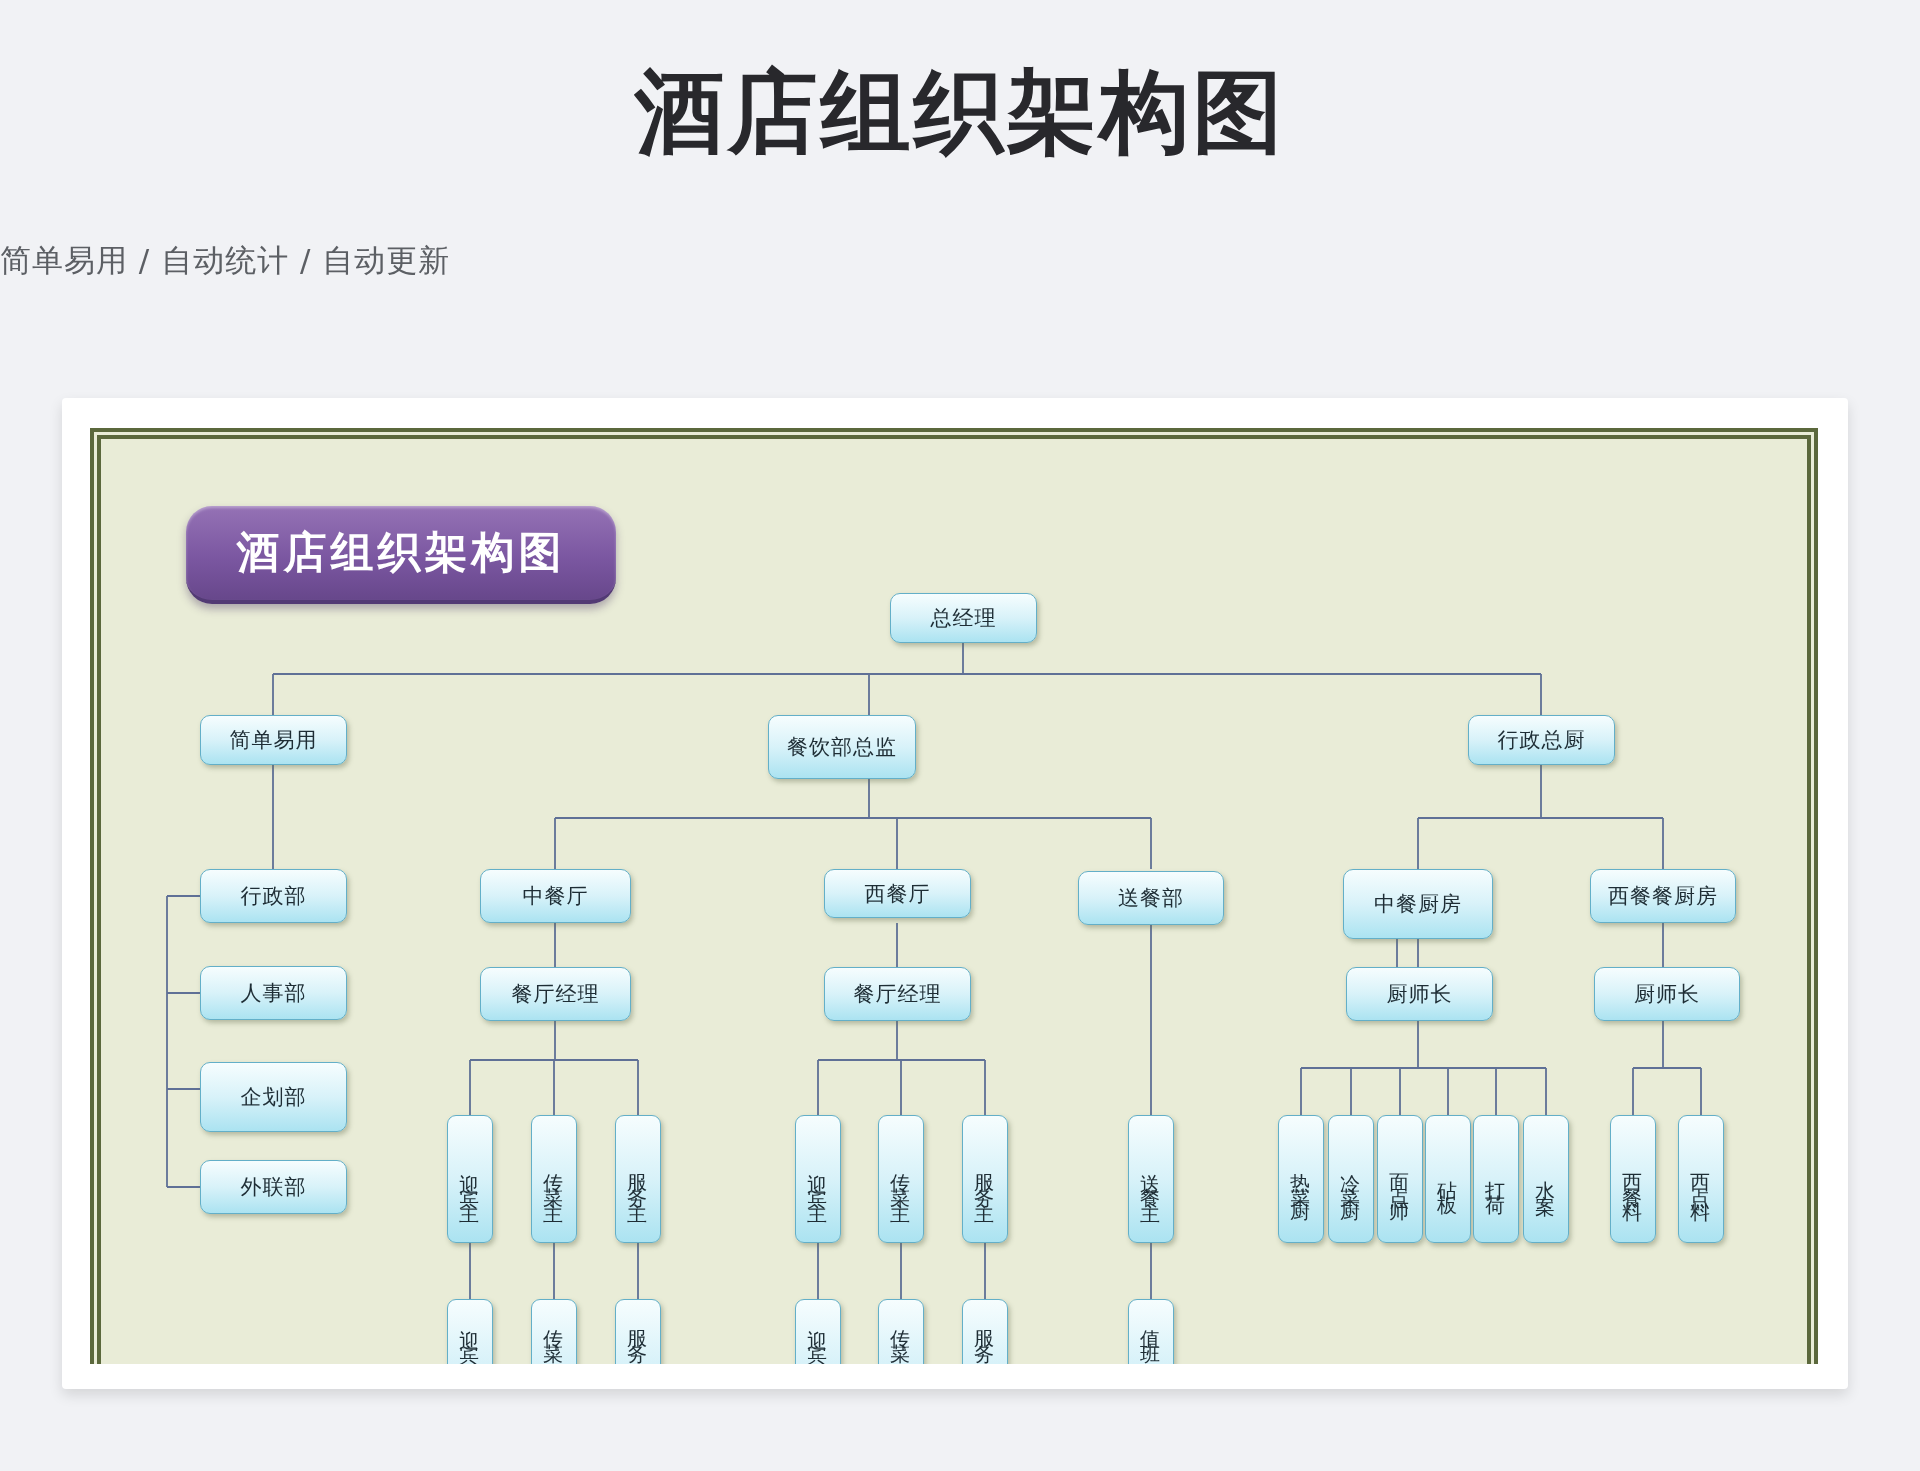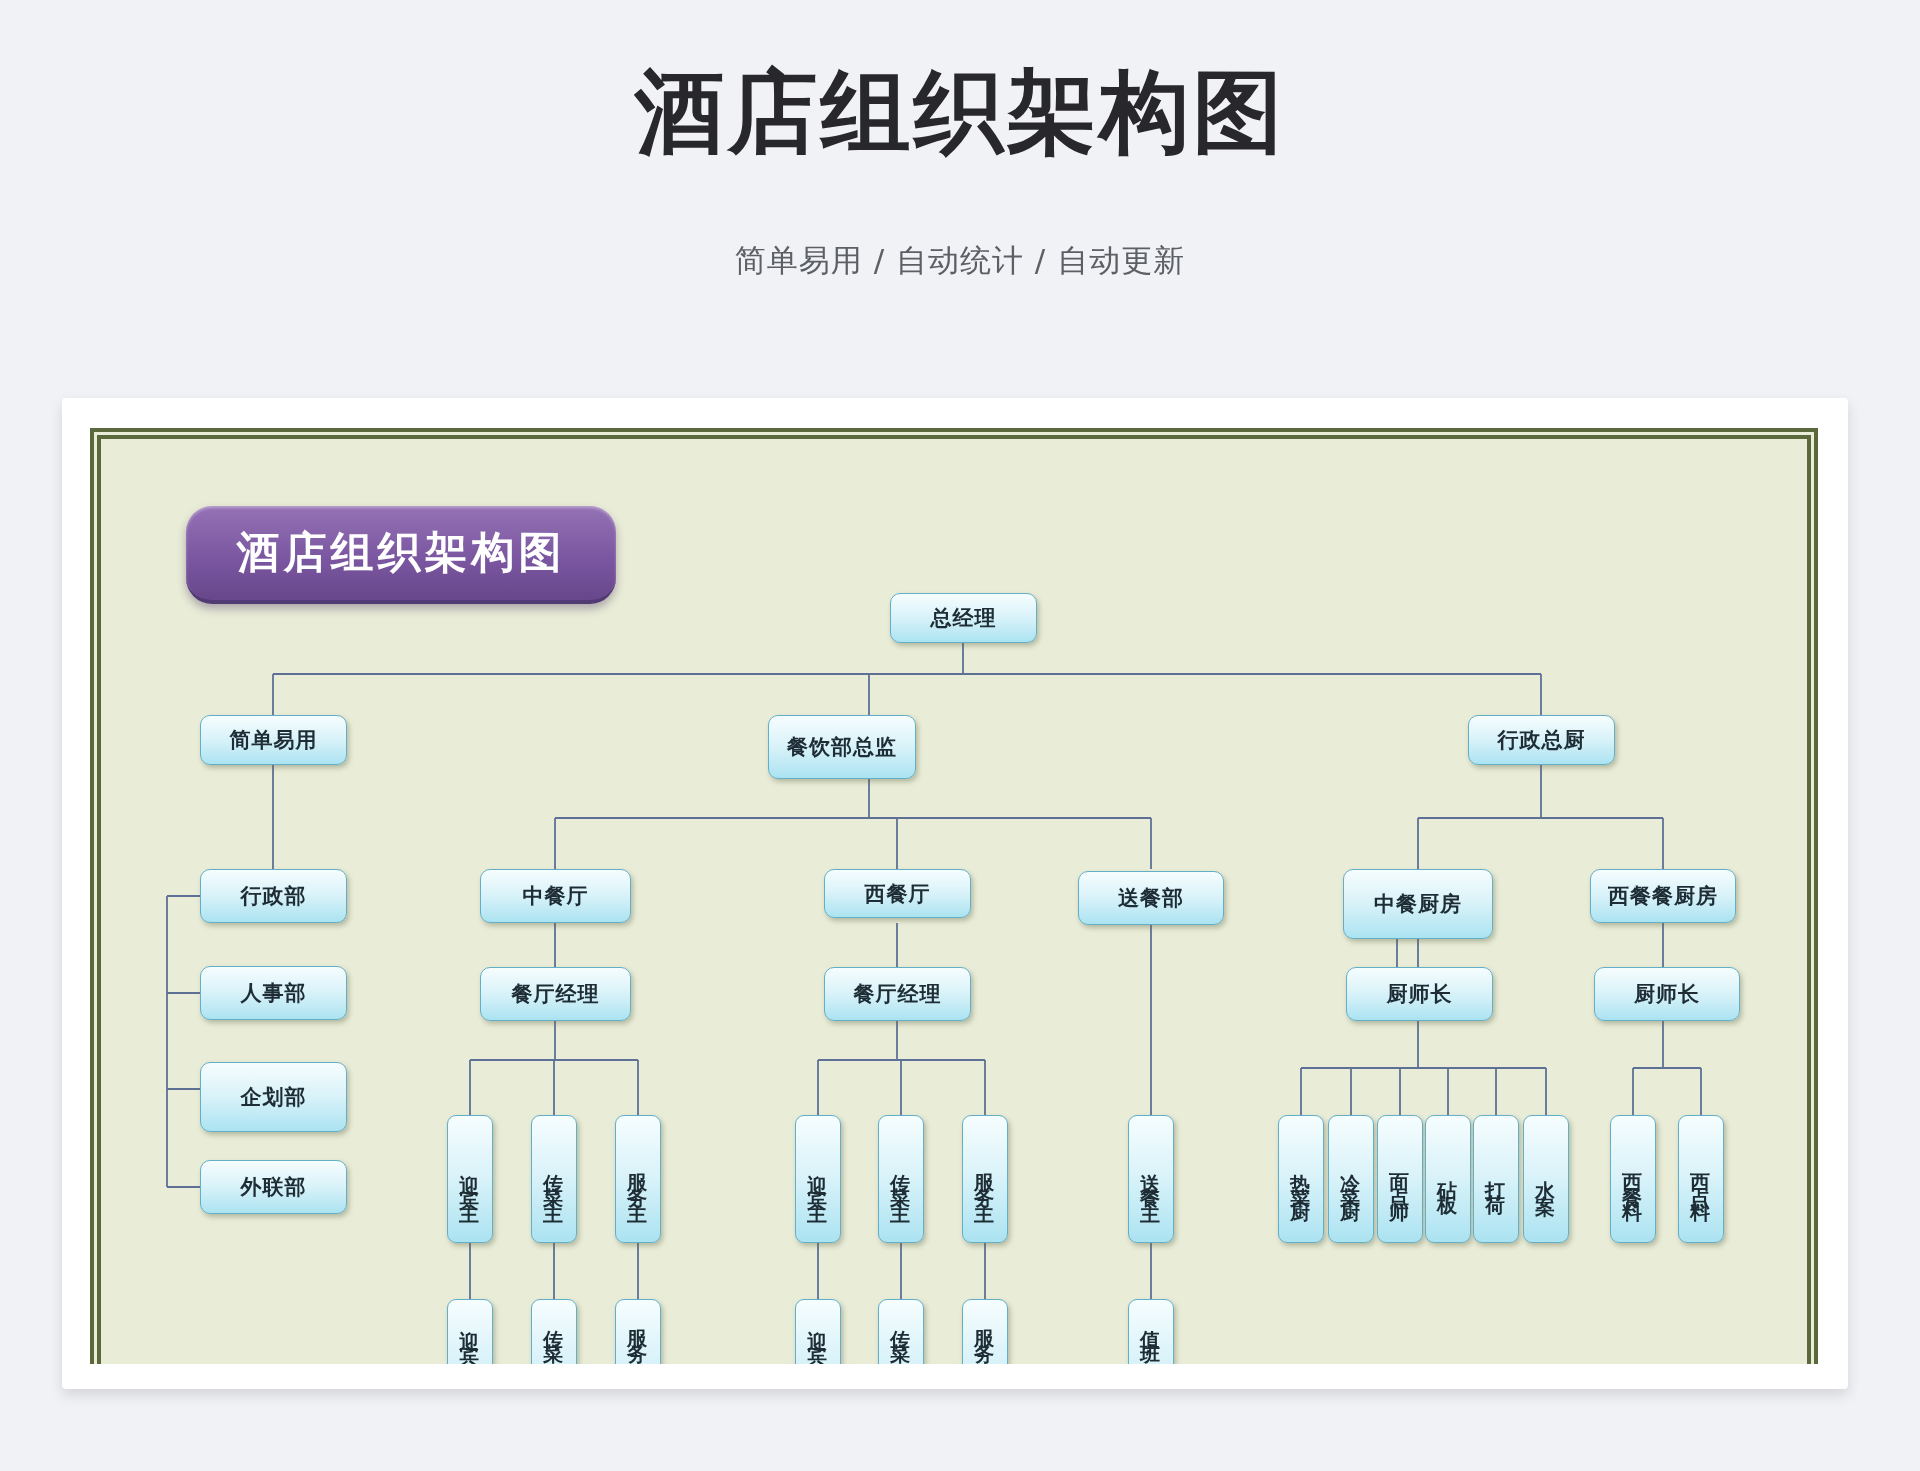--- a/index.html
+++ b/index.html
@@ -6,21 +6,21 @@
   body{
     width:1920px;height:1471px;position:relative;overflow:hidden;
     background:#f1f2f5;
     font-family:"DejaVu Sans", sans-serif;
   }
   .page-title{
     position:absolute;top:60px;left:0;width:1920px;text-align:center;
     font-size:90px;font-weight:900;color:#28282c;letter-spacing:3px;line-height:1.15;
   }
   .page-subtitle{
-    position:absolute;top:240px;left:0;width:1920px;text-align:center;
+    position:absolute;top:240px;left:0;width:1920px;
     font-size:31px;color:#5c5f64;letter-spacing:1px;
   }
   .card{
     position:absolute;left:62px;top:398px;width:1786px;height:991px;
     background:#ffffff;border-radius:4px;
     box-shadow:0 6px 14px rgba(0,0,0,0.12);
   }
   .viewport{
     position:absolute;left:28px;top:30px;width:1728px;height:936px;
     background:#e9ecd7;overflow:hidden;
@@ -39,21 +39,21 @@
     display:flex;align-items:center;justify-content:center;
     color:#ffffff;font-size:43px;font-weight:700;letter-spacing:4px;
   }
   .lines{position:absolute;left:0;top:0;z-index:1;}
   .node{
     position:absolute;box-sizing:border-box;z-index:2;
     background:linear-gradient(180deg,#f6fdfe 0%,#d8f2f9 50%,#abe3f1 100%);
     border:1px solid #63afc8;border-radius:10px;
     box-shadow:2px 3px 5px rgba(100,110,80,0.40);
     display:flex;align-items:center;justify-content:center;
-    font-size:21px;font-weight:700;color:#1e2d35;letter-spacing:1px;
+    font-size:21px;font-weight:400;color:#1e2d35;letter-spacing:1px;
   }
   .vnode{
     writing-mode:vertical-lr;text-orientation:upright;
     letter-spacing:14px;font-size:20px;border-radius:9px;
   }
   .vnode-clip{
     justify-content:flex-start;padding-top:14px;
   }
 </style>
 </head>

